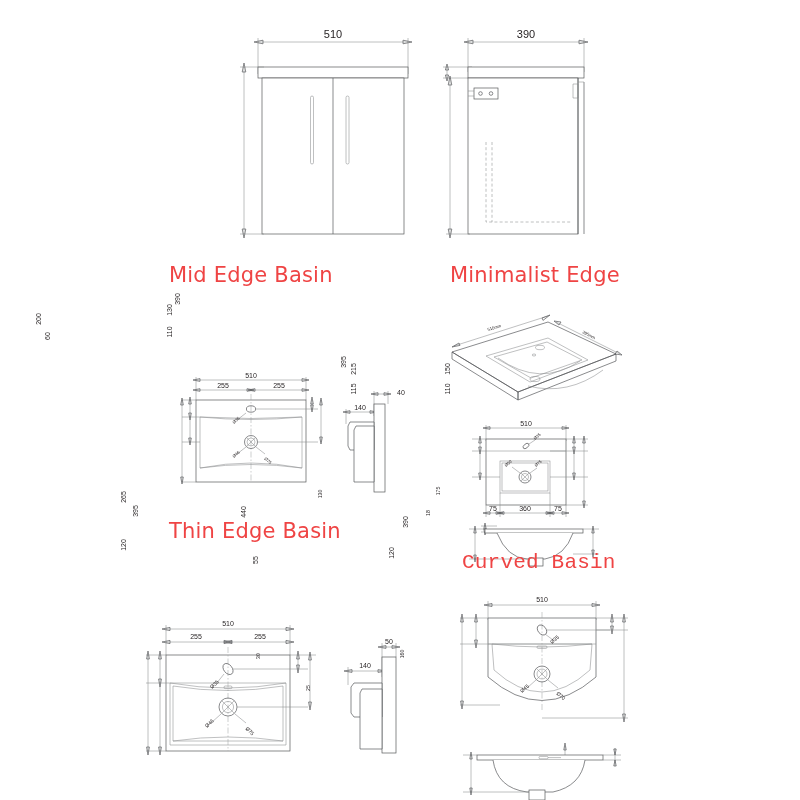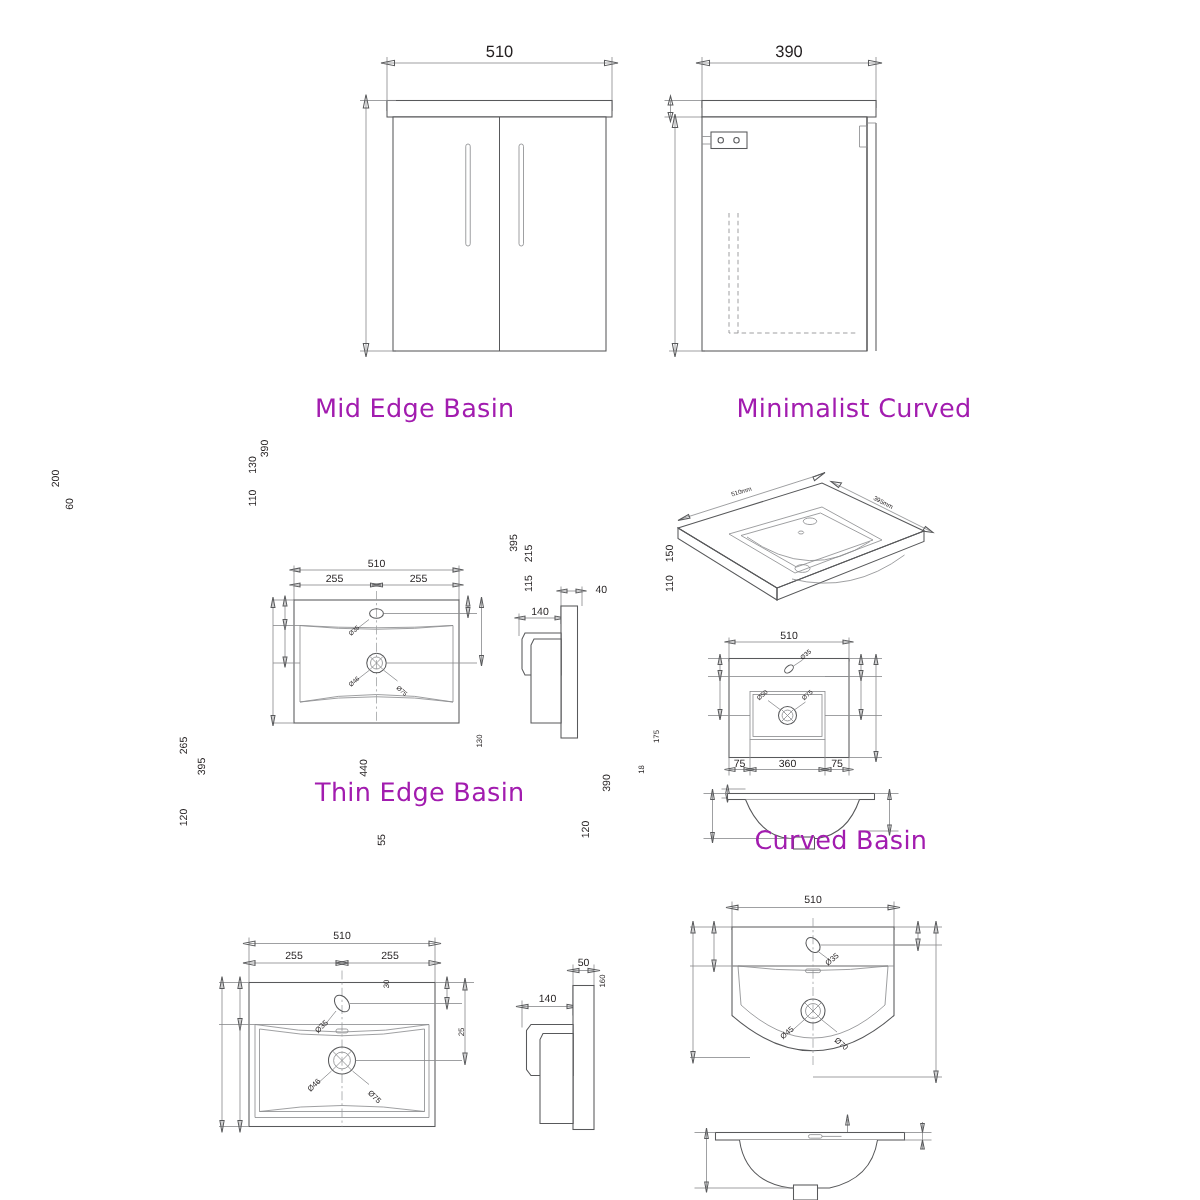--- a/index.html
+++ b/index.html
@@ -1,20 +1,20 @@
 <!DOCTYPE html>
 <html><head>
 <meta charset="utf-8">
 <style>
   html,body{margin:0;padding:0;background:#ffffff;}
   body{width:800px;height:800px;position:relative;overflow:hidden;
        font-family:"Liberation Sans","DejaVu Sans",sans-serif;color:#231f20;}
   .panel{position:absolute;margin-top:12px;}
-  .title{position:absolute;font-size:17px;color:#a21caf;letter-spacing:.2px;
-         font-family:"DejaVu Sans","Liberation Sans",sans-serif;white-space:nowrap;margin-left:41px;}
+  .title{position:absolute;font-size:21px;color:#ef4444;letter-spacing:.2px;
+         font-family:"DejaVu Sans","Liberation Sans",sans-serif;white-space:nowrap;}
   svg{display:block;overflow:visible;}
   .ln{stroke:#58595b;stroke-width:.7;fill:none;}
   .thin{stroke:#8a8c8e;stroke-width:.55;fill:none;}
   .dash{stroke:#8a8c8e;stroke-width:.55;fill:none;stroke-dasharray:3 2.2;}
   .ctr{stroke:#9a9c9e;stroke-width:.5;fill:none;stroke-dasharray:6 2 1.5 2;}
   .fillw{fill:#ffffff;}
   .t{font-family:"Liberation Sans","DejaVu Sans",sans-serif;fill:#231f20;}
   .big{font-size:11px;}
   .med{font-size:7px;}
   .sm{font-size:5.2px;}
@@ -88,21 +88,21 @@
 
   <line class="thin" x1="18" y1="54" x2="18" y2="210"></line>
   <path class="thin" d="M14 210 L38 210"></path>
   <path class="ln" d="M18 52 L16.2 61 L19.8 61 Z" fill="#58595b" stroke="none"></path>
   <path class="ln" d="M18 214 L16.2 205 L19.8 205 Z" fill="#58595b" stroke="none"></path>
   <text class="t big vert" x="14" y="132" text-anchor="middle">539</text>
 </svg>
 </div>
 
 <div class="title" style="left:169px;top:263px;">Mid Edge Basin</div>
-<div class="title" style="left:450px;top:263px;">Minimalist Curved</div>
+<div class="title" style="left:450px;top:263px;">Minimalist Edge</div>
 
 <div class="panel" style="left:178px;top:358px;">
 <svg width="190" height="130" viewBox="0 0 190 130">
 
   <line class="thin" x1="18" y1="10" x2="128" y2="10"></line>
   <path class="thin" d="M18 7 L18 30"></path>
   <path class="thin" d="M128 7 L128 30"></path>
   <path class="ln" d="M15 10 L22 8.6 L22 11.4 Z" fill="#58595b" stroke="none"></path>
   <path class="ln" d="M131 10 L124 8.6 L124 11.4 Z" fill="#58595b" stroke="none"></path>
   <text class="t med" x="73" y="8" text-anchor="middle">510</text>
@@ -305,21 +305,21 @@
 
   <path class="thin" d="M128 11 L144 11 M118 36 L144 36"></path>
   <line class="thin" x1="138" y1="11" x2="138" y2="36"></line>
   <path class="ln" d="M138 8 L136.8 15 L139.2 15 Z" fill="#58595b" stroke="none"></path>
   <path class="ln" d="M138 39 L136.8 32 L139.2 32 Z" fill="#58595b" stroke="none"></path>
   <text class="t sm vert" x="135" y="24" text-anchor="middle">130</text>
 </svg>
 </div>
 
 <div class="title" style="left:169px;top:519px;">Thin Edge Basin</div>
-<div class="title" style="left:462px;top:551px;">Curved Basin</div>
+<div class="title" style="left:462px;top:551px;font-family:Liberation Mono, monospace;">Curved Basin</div>
 
 <div class="panel" style="left:140px;top:595px;">
 <svg width="200" height="150" viewBox="0 0 200 150">
 
   <line class="thin" x1="26" y1="22" x2="150" y2="22"></line>
   <path class="thin" d="M26 18 L26 48 M150 18 L150 48"></path>
   <path class="ln" d="M22 22 L30 20.4 L30 23.6 Z" fill="#58595b" stroke="none"></path>
   <path class="ln" d="M154 22 L146 20.4 L146 23.6 Z" fill="#58595b" stroke="none"></path>
   <text class="t med" x="88" y="19" text-anchor="middle">510</text>
 

